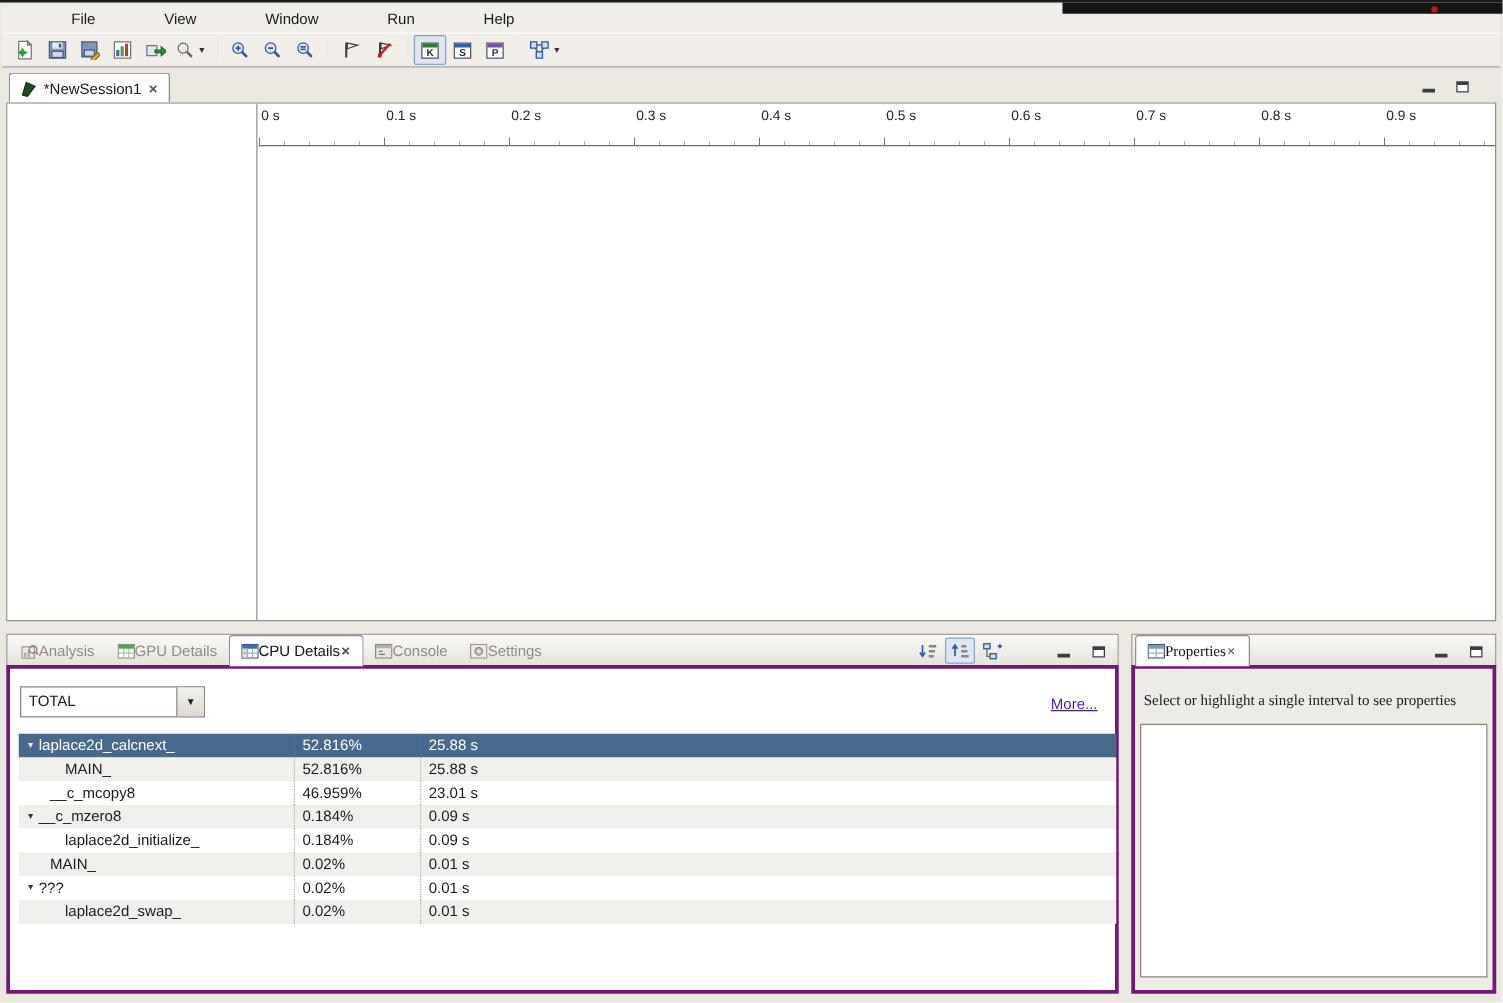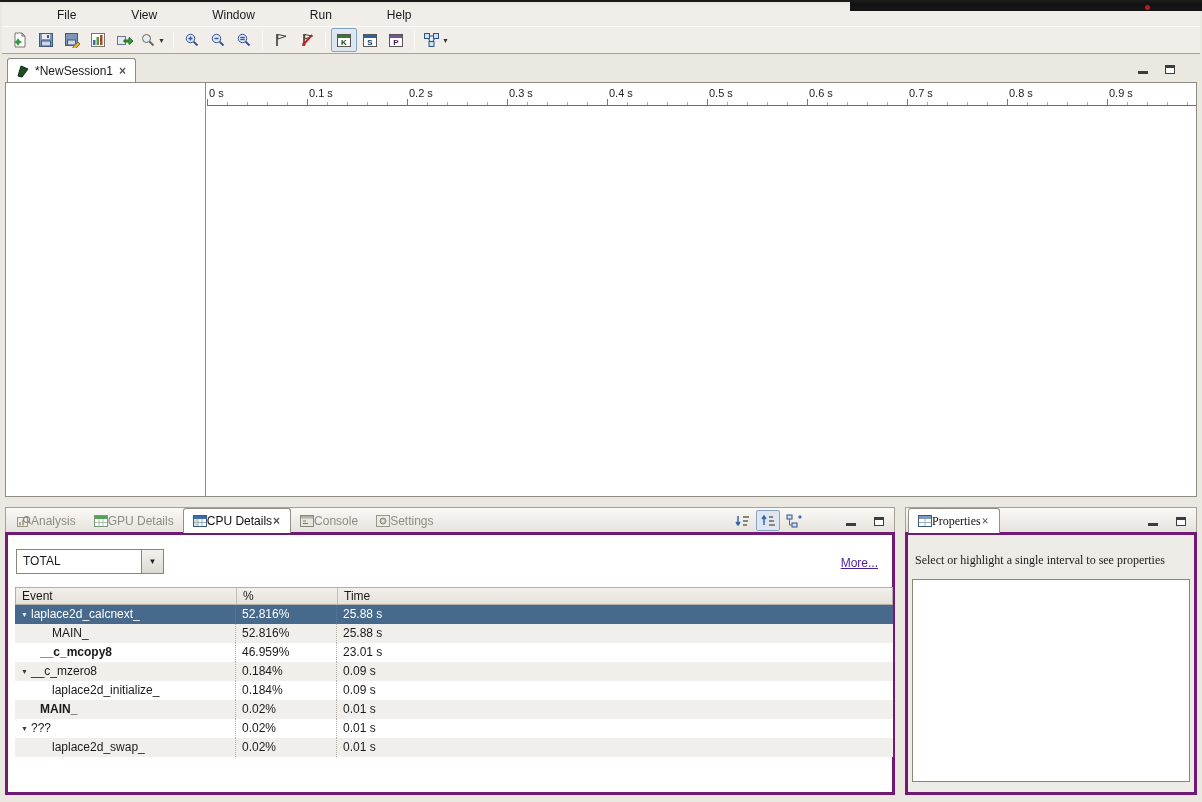--- a/index.html
+++ b/index.html
@@ -38,21 +38,21 @@
   .tab-close { font-weight:bold; color:#555; font-size:12px; padding:0 1px; cursor:default; }
   .win-btns { position:absolute; right:6px; top:4px; display:flex; gap:9px; }
   .wbtn { width:18px; height:16px; display:flex; align-items:center; justify-content:center; }
   .ico-min { width:10px; height:9px; position:relative; }
   .ico-min::after { content:""; position:absolute; left:0; right:0; top:6px; height:3px; background:#3c3c3c; }
   .ico-restore { width:10px; height:9px; border:1px solid #3c3c3c; border-top:3px solid #3c3c3c; background:#fff; }
 
   .editor-body { position:absolute; top:25px; left:0; right:0; bottom:0;
     background:#fff; border:1px solid #908c84; }
   .names-col { position:absolute; left:0; top:0; bottom:0; width:200px; border-right:1px solid #949089; background:#fff; }
-  .ruler { position:absolute; left:201px; right:0; top:0; height:23px; background:#fff;
+  .ruler { position:absolute; left:201px; right:0; top:0; height:34px; background:#fff;
     border-bottom:1px solid #6f6b64;
     background-image:
       repeating-linear-gradient(to right, #777 0 1px, transparent 1px 100px),
       repeating-linear-gradient(to right, #b0aca6 0 1px, transparent 1px 20px);
     background-size:100% 6px, 100% 3px;
     background-position:left bottom, left bottom;
     background-repeat:no-repeat, no-repeat; }
   .tick-label { position:absolute; top:4px; font-size:11px; color:#222; white-space:nowrap; }
 
   
@@ -87,21 +87,21 @@
   .thead > div { padding-left:6px; }
   .thead > div + div { border-left:1px solid #c3bfb7; }
   .trow { display:grid; grid-template-columns:220px 101px 1fr; height:19px; line-height:19px; background:#fff; }
   .trow.alt { background:#f1efeb; }
   .trow.sel { background:#46698c; color:#fff; }
   .trow > div + div { border-left:1px dotted #b5b1a9; padding-left:6px; white-space:nowrap; }
   .trow.sel > div + div { border-left-color:#5d7c9c; }
   .ev { display:flex; align-items:center; white-space:nowrap; overflow:hidden; }
   .arr { flex:0 0 13px; width:13px; margin-left:3px; text-align:center; font-size:7px; color:#3a3a3a; }
   .sel .arr { color:#e6edf5; }
-  .ev.plain { padding-left:25px;font-weight:bold; }
+  .ev.plain { padding-left:25px; }
   .ev.child { padding-left:37px; }
 
   
   .props { position:absolute; left:905px; right:5px; top:505px; bottom:7px;font-family:Liberation Serif, serif; }
   .props .view-body { background:#edebe6; }
   .props-hint { position:absolute; left:7px; top:18px; }
   .props-box { position:absolute; left:4px; right:4px; top:44px; bottom:10px;
     background:#fff; border:1px solid #89857d; }
 
   svg { display:block; }
@@ -416,25 +416,20 @@
   <div class="view-body">
     <div class="combo">
       <span class="combo-text">TOTAL</span>
       <span class="combo-btn">
           <span>▼</span>
         </span>
     </div>
     <a class="more-link">More...</a>
 
     <div class="cpu-table">
-      <div class="thead">
-        <div>Event</div>
-        <div>%</div>
-        <div>Time</div>
-      </div>
 
       <div class="trow sel">
         <div class="ev">
             <span class="arr">▼</span>
             <span>laplace2d_calcnext_</span>
           </div>
         <div>52.816%</div>
         <div>25.88 s</div>
       </div>
       <div class="trow alt">

